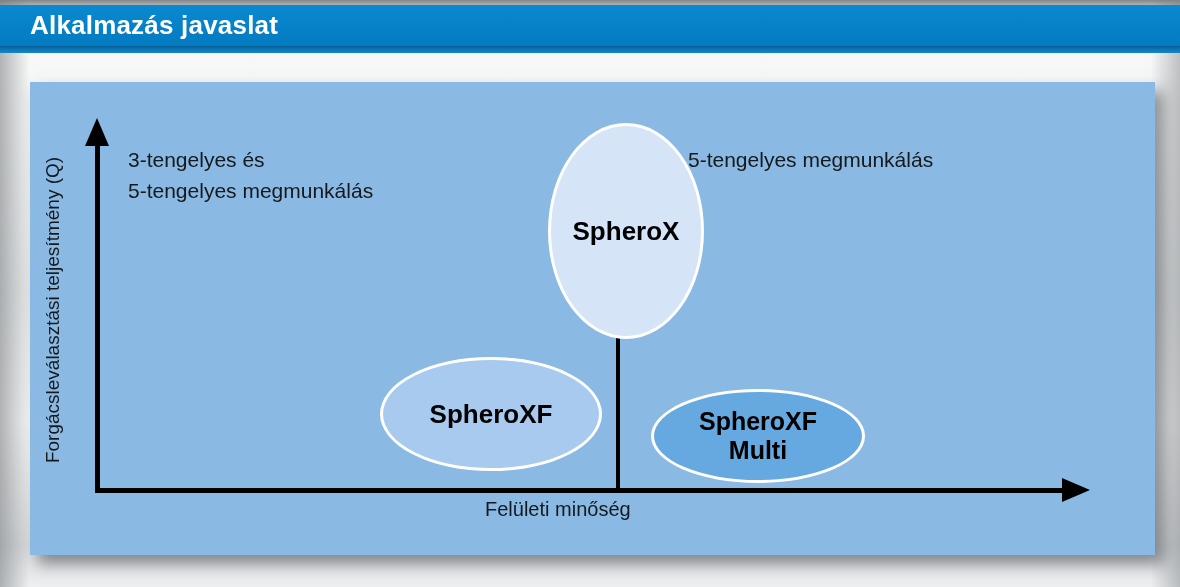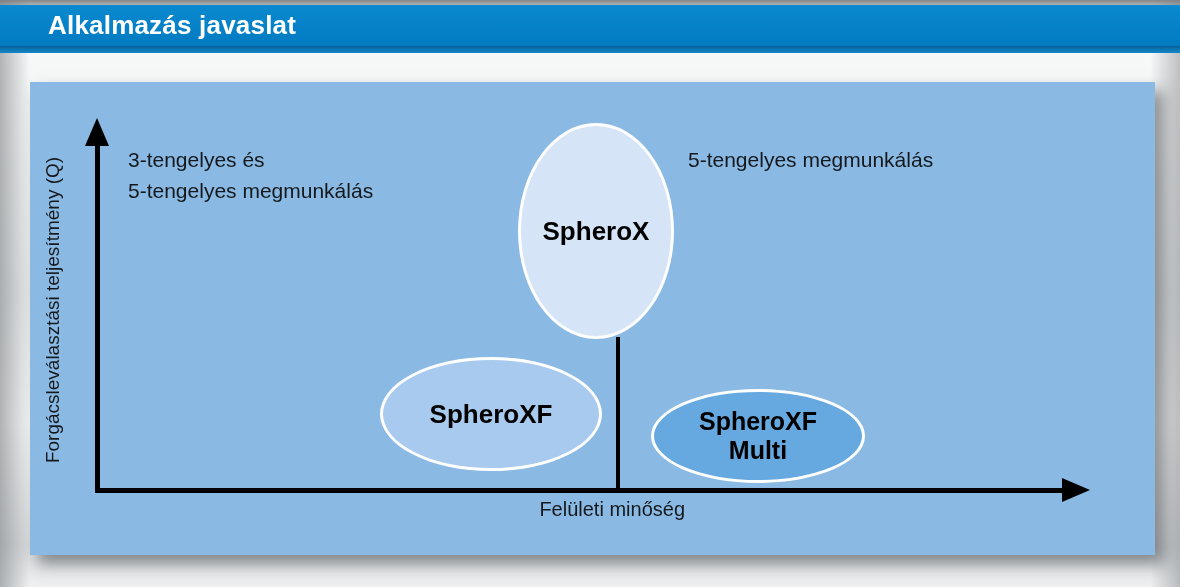--- a/index.html
+++ b/index.html
@@ -11,21 +11,21 @@
       linear-gradient(180deg, #83878a 0%, #e9ebec 2%, #f7f8f8 9%, #e7e9ea 50%, #f5f6f6 72%, #d9dbdd 93%, #eef0f1 100%);
   }
   
   .titlebar{
     position:absolute;left:0;top:5px;width:1180px;height:41px;
     background:linear-gradient(180deg,#0a8ad0 0%,#0580c7 60%,#037bc1 100%);
     display:flex;align-items:center;
   }
   .titlebar .title{
     color:#ffffff;font-size:26px;font-weight:bold;letter-spacing:0.2px;
-    padding-left:48px;
+    padding-left:30px;
   }
   .titlebar-underline{
     position:absolute;left:0;top:46px;width:1180px;height:7px;
     background:linear-gradient(180deg,#085e97 0%,#0d79b6 55%,#1187c7 100%);
   }
   
   .panel{
     position:absolute;left:30px;top:82px;width:1125px;height:473px;
     background:#8abae4;
     box-shadow:8px 9px 14px rgba(45,50,56,0.50);
@@ -45,36 +45,36 @@
   }
   .y-label-box{
     position:absolute;left:8px;top:48px;width:30px;height:360px;
     display:flex;align-items:center;justify-content:center;
   }
   .y-label-box span{
     transform:rotate(-90deg);white-space:nowrap;
     font-size:19px;color:#16191c;
   }
   .x-label{
-    position:absolute;left:455px;top:416px;width:200px;text-align:right;
+    position:absolute;left:455px;top:416px;width:200px;text-align:left;
     font-size:20px;color:#16191c;
   }
   
   .anno{position:absolute;color:#16191c;font-size:21px;line-height:31px;margin-top:16px;}
   .anno-left{left:98px;top:46px;}
   .anno-right{left:658px;top:46px;}
   
   .stem{position:absolute;left:586px;top:255px;width:4px;height:153px;background:#000;}
   
   .bubble{
     position:absolute;box-sizing:border-box;border:3px solid #ffffff;border-radius:50%;
     display:flex;flex-direction:column;align-items:center;justify-content:center;
     font-weight:bold;color:#000;text-align:center;
   }
-  .bubble-spherox{left:488px;top:41px;width:156px;height:216px;background:#d5e4f6;font-size:26px;}
+  .bubble-spherox{left:518px;top:41px;width:156px;height:216px;background:#d5e4f6;font-size:26px;}
   .bubble-spheroxf{left:350px;top:275px;width:222px;height:114px;background:#a7caee;font-size:26px;}
   .bubble-spheroxf-multi{left:621px;top:307px;width:214px;height:94px;background:#65a9e0;font-size:25px;line-height:29px;}
 </style>
 </head>
 <body>
 
 <div class="titlebar">
   <div class="title">Alkalmazás javaslat</div>
 </div>
 <div class="titlebar-underline"></div>

